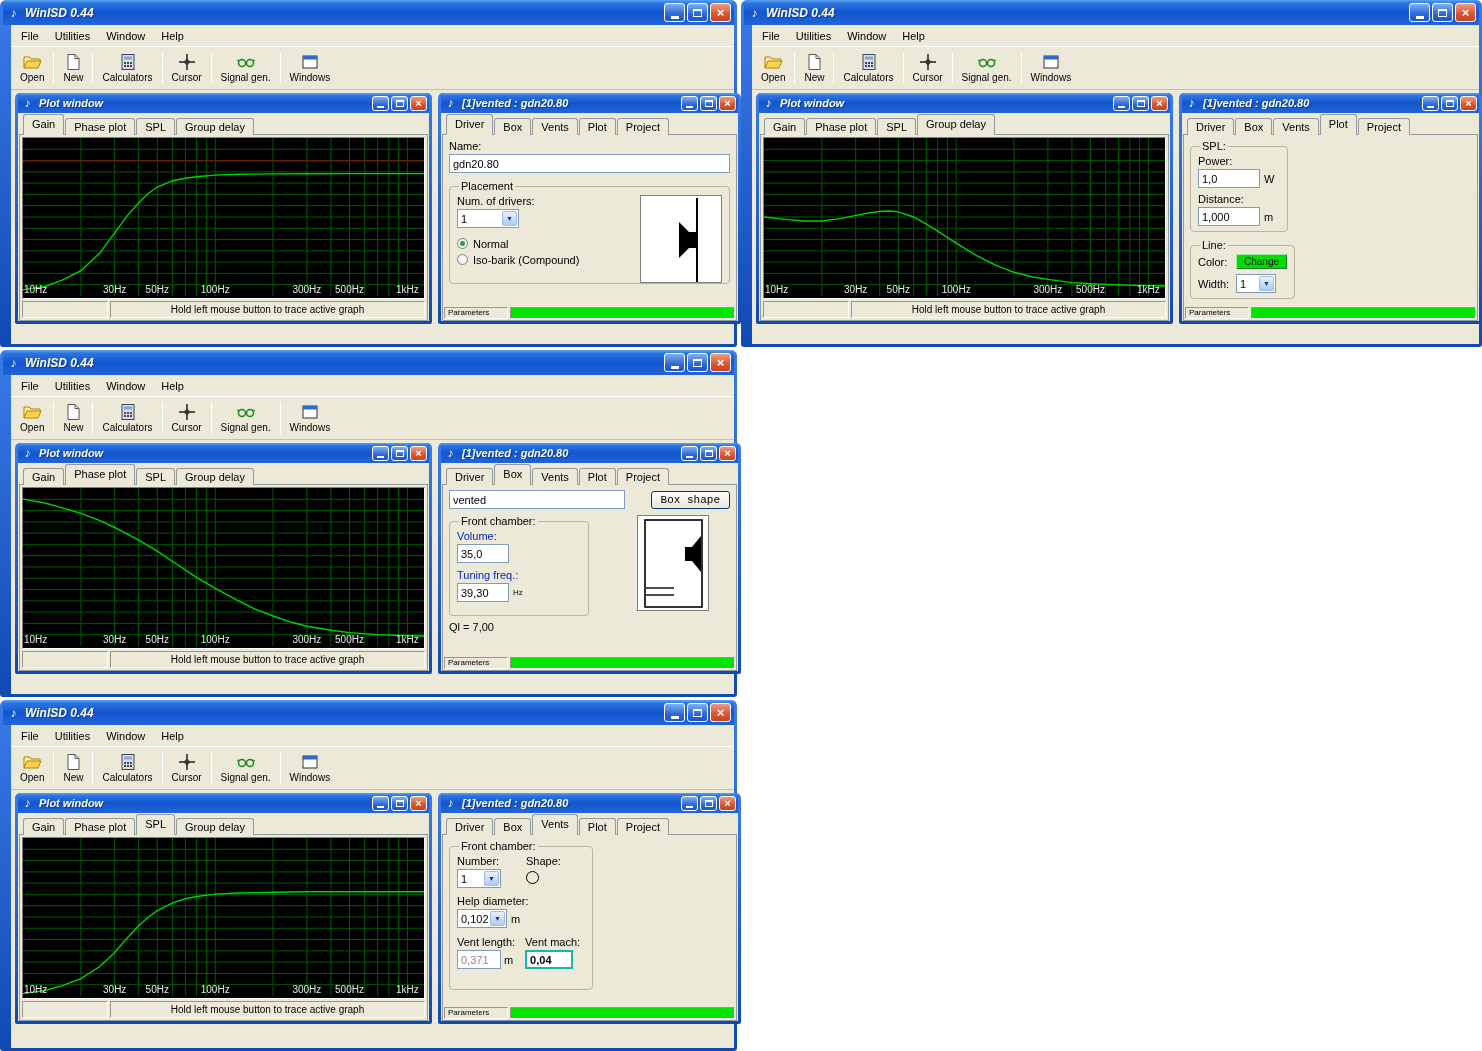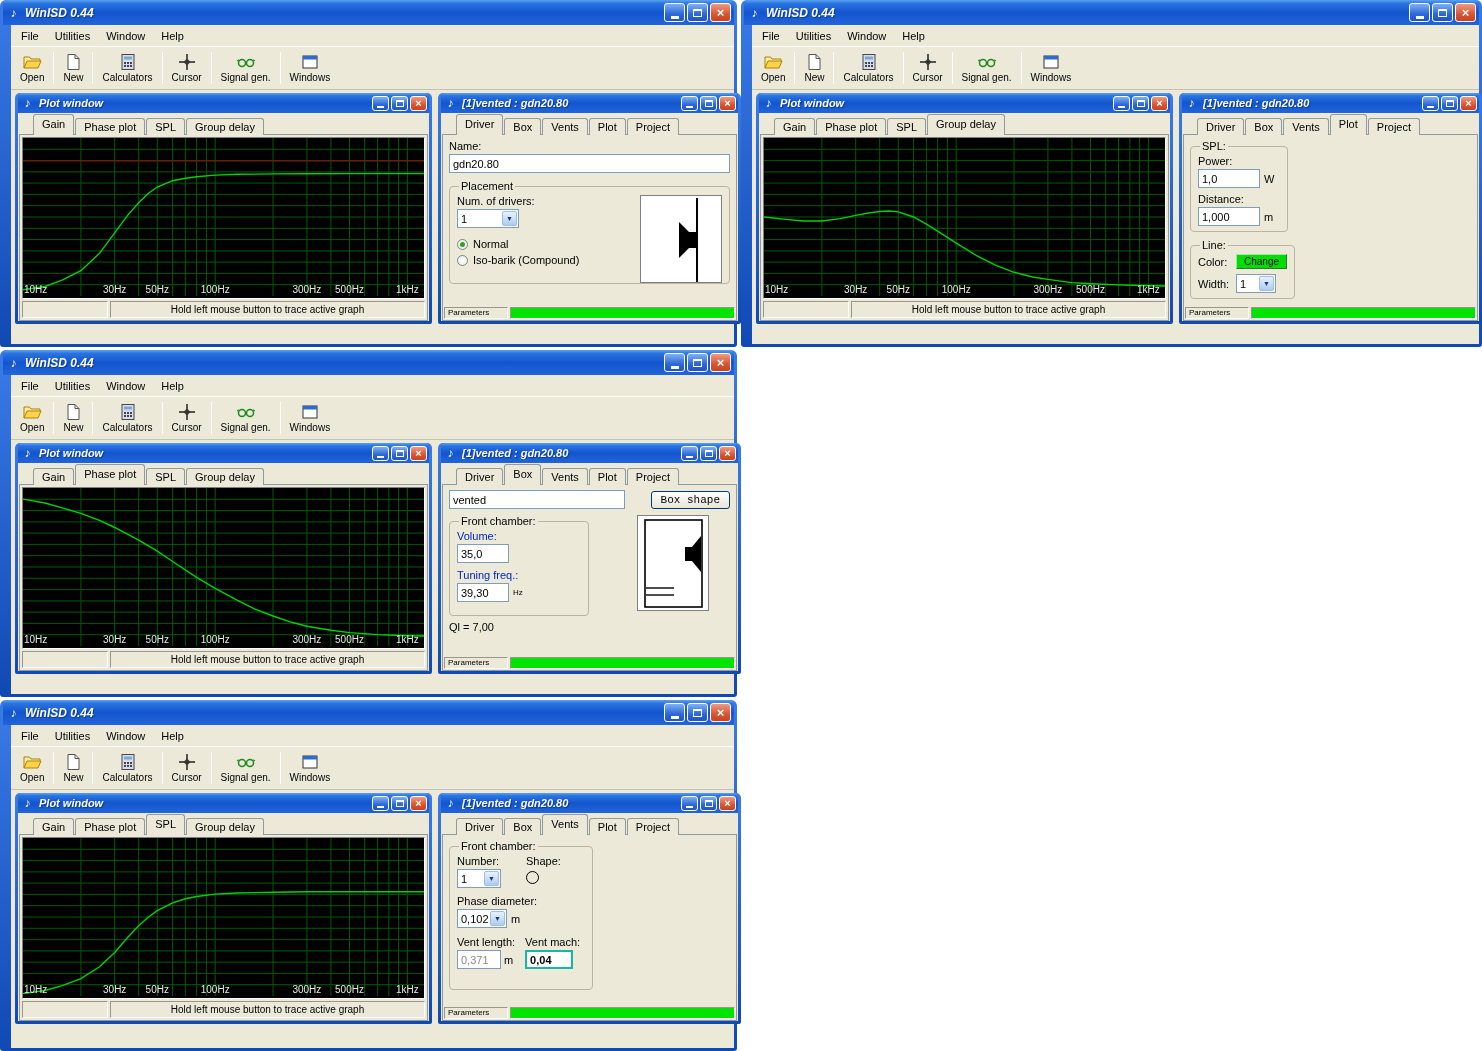--- a/index.html
+++ b/index.html
@@ -27,21 +27,21 @@
   .mdi { position:relative; height:calc(100% - 66px); }
 
   
   .child { position:absolute; background:linear-gradient(180deg,#3A7BE8,#1149B4); padding:0 3px 3px; border-radius:5px 5px 2px 2px; }
   .child-tbar { height:20px; font-size:11px; border-radius:4px 4px 0 0; padding:0 2px; }
   .child .cap-btn { width:17px; height:15px; font-size:11px; }
   .child .g-min { width:7px; height:2px; margin-top:7px; }
   .child .g-max { width:8px; height:7px; }
   .child-body { background:#ECE9D8; height:calc(100% - 20px); display:flex; flex-direction:column; padding:1px 1px 0; }
 
-  .tabs { display:flex; align-items:flex-end; height:21px; padding-left:14px; position:relative; z-index:2; flex:none; }
+  .tabs { display:flex; align-items:flex-end; height:21px; padding-left:4px; position:relative; z-index:2; flex:none; }
   .tab { position:relative; background:#ECE9D8; border:1px solid #919B9C; border-bottom:0; border-radius:3px 3px 0 0; padding:0 8px; height:17px; line-height:16px; margin:3px 1px 0 0; font-size:11px; white-space:nowrap; }
   .tab.active { height:21px; line-height:19px; margin-top:0; z-index:3; }
   .panel { position:relative; border:1px solid #919B9C; background:#ECE9D8; flex:1; margin-top:-1px; overflow:hidden; }
 
   .plot-panel { display:flex; flex-direction:column; padding:2px; gap:2px; }
   .plot-black { flex:1; background:#000; border:1px solid #808080; border-right-color:#FFF; border-bottom-color:#FFF; overflow:hidden; }
   .plot-black svg { display:block; }
   .statusbar { flex:none; height:17px; display:flex; gap:2px; }
   .sb-cell { border:1px solid; border-color:#9A968A #fff #fff #9A968A; font-size:10px; display:flex; align-items:center; justify-content:center; background:#ECE9D8; }
   .sb-small { width:86px; }
@@ -63,21 +63,21 @@
   .combo { display:inline-flex; align-items:center; justify-content:space-between; height:19px; border:1px solid #7F9DB9; background:#fff; padding-left:3px; }
   .combo-val { font-size:11px; }
   .combo-arrow { width:15px; height:15px; margin:1px; display:flex; align-items:center; justify-content:center; font-size:7px; color:#123C78; background:linear-gradient(180deg,#E8F1FC,#AECBF2); border:1px solid #9EBEE6; border-radius:2px; }
   .inrow { display:flex; align-items:center; gap:4px; }
   .unit { font-size:11px; }
   .unit.tiny { font-size:8px; }
   .fs { border:1px solid #B9B5A2; border-radius:4px; padding:3px 7px 5px; }
   .fs legend { font-size:11px; padding:0 2px; margin-left:2px; }
   .fs-cols { display:flex; justify-content:space-between; align-items:flex-start; }
   .two-col { display:flex; gap:25px; }
-  .radio-row { display:flex; align-items:center; gap:5px; margin-top:4px; font-size:11px; }
+  .radio-row { display:flex; align-items:flex-start; gap:5px; margin-top:4px; font-size:11px; }
   .radio { width:11px; height:11px; border-radius:50%; border:1px solid #7A8A7A; background:radial-gradient(#fff,#E8E8E8); display:inline-flex; align-items:center; justify-content:center; }
   .radio.on::after { content:""; width:5px; height:5px; border-radius:50%; background:#2DA12D; }
   .xp-btn { font-family:Liberation Mono, monospace; font-size:11px; border:1px solid #003C74; border-radius:3px; background:linear-gradient(180deg,#fff,#E8E4D8); padding:2px 9px; }
   .btn-green { font-family:"Liberation Sans",sans-serif; font-size:10px; border:1px solid #2A7A2A; border-top-color:#9FE89F; border-left-color:#9FE89F; background:#00DD00; padding:1px 7px; }
   .picbox { background:#fff; border:1px solid #808080; }
   .shape-circle { display:inline-block; width:13px; height:13px; border:1px solid #000; border-radius:50%; margin-top:2px; background:#ECE9D8; }
 </style>
 </head>
 <body>
 
@@ -909,21 +909,21 @@
                   <div class="combo" style="width:44px">
                     <span class="combo-val">1</span>
                     <span class="combo-arrow">▼</span>
                   </div>
                 </div>
                 <div>
                   <div class="lbl">Shape:</div>
                   <span class="shape-circle"></span>
                 </div>
               </div>
-              <div class="lbl" style="margin-top:7px">Phase diameter:</div>
+              <div class="lbl" style="margin-top:7px">Help diameter:</div>
               <div class="inrow">
                 <div class="combo" style="width:50px">
                   <span class="combo-val">0,102</span>
                   <span class="combo-arrow">▼</span>
                 </div>
                 <span class="unit">m</span>
               </div>
               <div class="two-col" style="margin-top:8px;gap:10px">
                 <div>
                   <div class="lbl">Vent length:</div>

